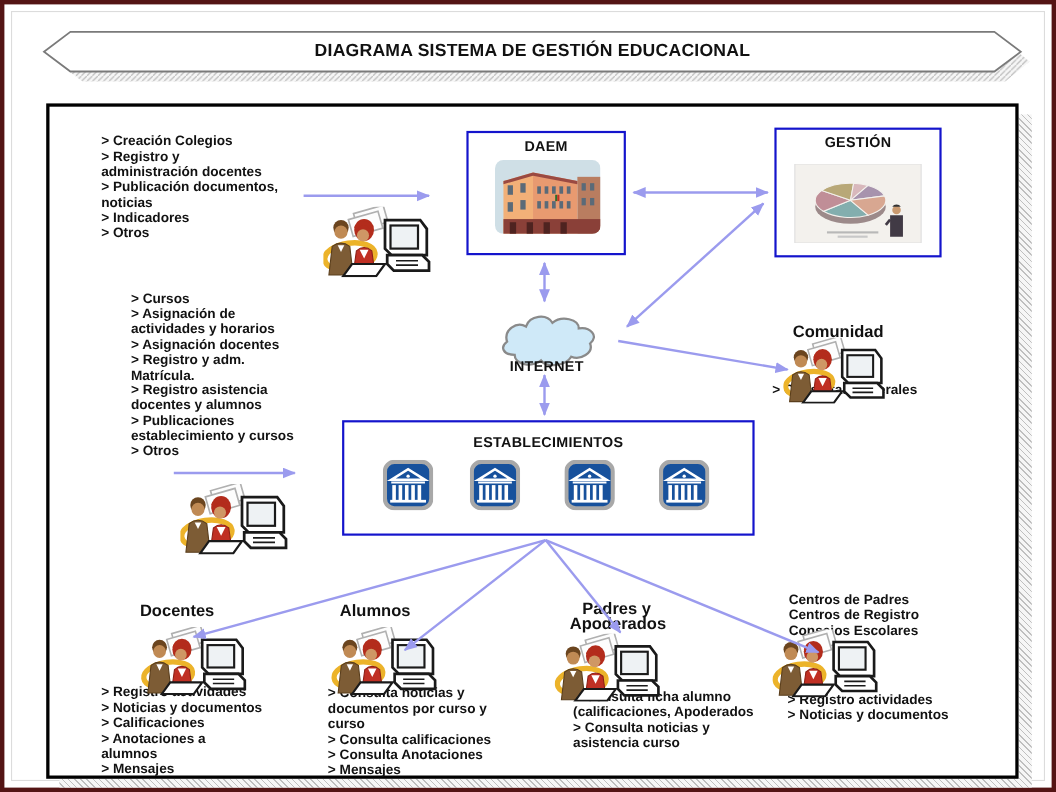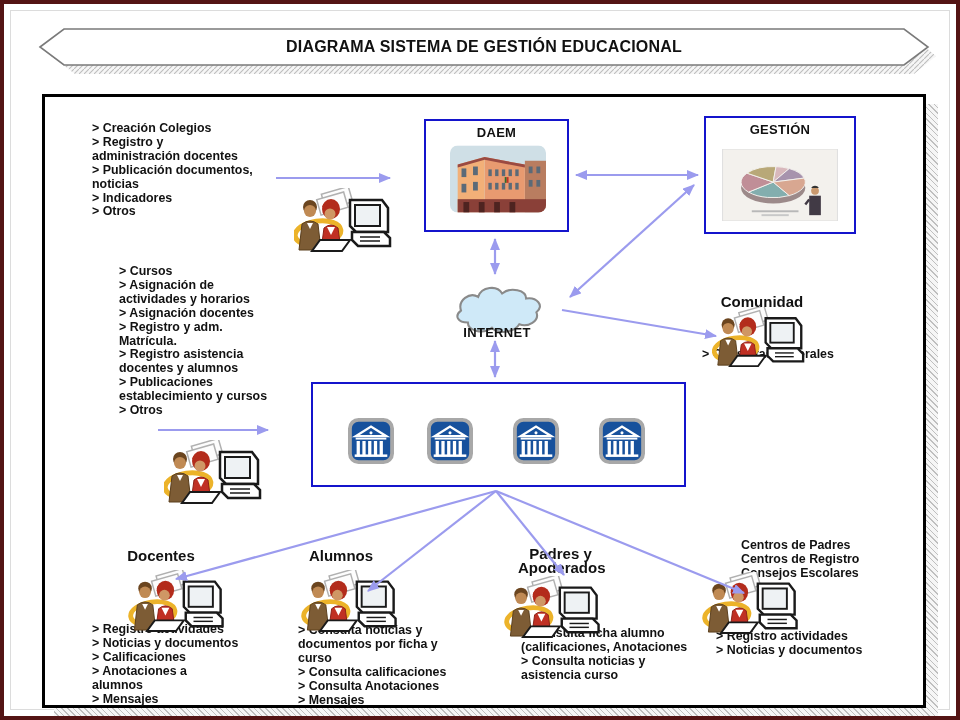--- a/index.html
+++ b/index.html
@@ -175,20 +175,21 @@
   </svg>
 
   <svg class="imgbox" style="left:428px;top:274px;" width="130" height="60" viewBox="0 0 124 70">
     <path d="M20,38 C16,26 30,16 40,22 C44,10 62,8 68,18 C78,10 96,14 96,24 C108,22 118,32 108,40
              C112,50 98,58 88,54 C82,64 62,66 56,58 C46,66 28,62 28,52 C16,52 12,44 20,38 Z" fill="#cfe9f8" stroke="#8a8a8a" stroke-width="2.4"></path>
   </svg>
   <div class="boxtitle" style="left:428px;top:297px;width:130px;z-index:6;margin-top:24px;">INTERNET</div>
 
   <div class="hatch" style="left:316px;top:387px;width:375px;height:105px;"></div>
   <div class="bluebox" style="left:307px;top:378px;width:375px;height:105px;box-sizing:border-box;"></div>
+  <div class="boxtitle" style="left:307px;top:390px;width:375px;">ESTABLECIMIENTOS</div>
   <svg class="imgbox" style="left:344px;top:414px;" width="46" height="46">
       <use href="#icoBank" width="46" height="46"></use>
     </svg>
   <svg class="imgbox" style="left:423px;top:414px;" width="46" height="46">
       <use href="#icoBank" width="46" height="46"></use>
     </svg>
   <svg class="imgbox" style="left:509px;top:414px;" width="46" height="46">
       <use href="#icoBank" width="46" height="46"></use>
     </svg>
   <svg class="imgbox" style="left:595px;top:414px;" width="46" height="46">
@@ -206,36 +207,36 @@
       <div class="ln">&gt; Noticias y documentos</div>
       <div class="ln">&gt; Calificaciones</div>
       <div class="ln">&gt; Anotaciones a</div>
       <div class="ln">alumnos</div>
       <div class="ln">&gt; Mensajes</div>
     </div>
 
   <div class="lbl" style="left:292px;top:543px;width:90px;">Alumnos</div>
   <div class="list" style="left:294px;top:620px;">
       <div class="ln">&gt; Consulta noticias y</div>
-      <div class="ln">documentos por ficha y</div>
+      <div class="ln">documentos por curso y</div>
       <div class="ln">curso</div>
       <div class="ln">&gt; Consulta calificaciones</div>
       <div class="ln">&gt; Consulta Anotaciones</div>
       <div class="ln">&gt; Mensajes</div>
     </div>
 
   <div class="lbl" style="left:514px;top:543px;width:85px;white-space:normal;line-height:13.9px;">Padres y Apoderados</div>
   <div class="list" style="left:517px;top:623px;">
       <div class="ln">&gt; Consulta ficha alumno</div>
-      <div class="ln">(calificaciones, Anotaciones</div>
+      <div class="ln">(calificaciones, Apoderados</div>
       <div class="ln">&gt; Consulta noticias y</div>
       <div class="ln">asistencia curso</div>
     </div>
 
-  <div class="list" style="left:713px;top:535px;margin-left:24px;">
+  <div class="list" style="left:713px;top:535px;">
       <div class="ln">Centros de Padres</div>
       <div class="ln">Centros de Registro</div>
       <div class="ln">Consejos Escolares</div>
     </div>
   <div class="list" style="left:712px;top:626px;">
       <div class="ln">&gt; Registro actividades</div>
       <div class="ln">&gt; Noticias y documentos</div>
     </div>
 
   <svg class="uicon" style="left:290px;top:184px;" width="100" height="64">

